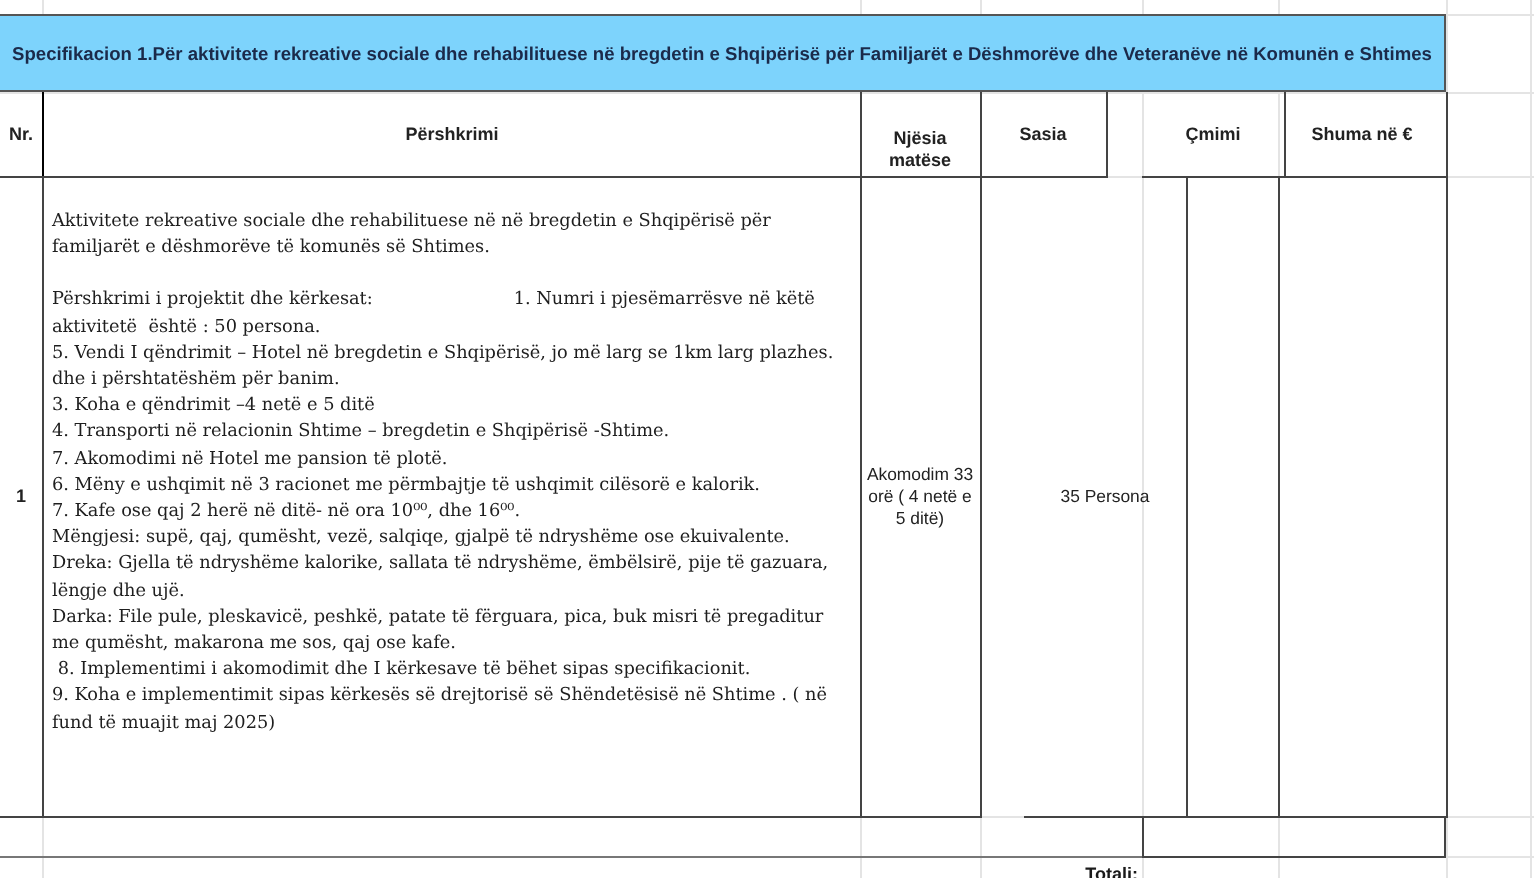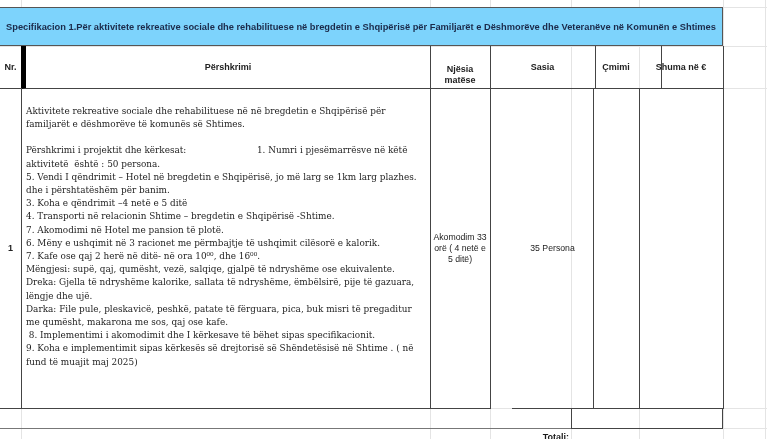--- a/index.html
+++ b/index.html
@@ -65,30 +65,30 @@
 <div class="grid-h" style="top:408px"></div>
 <div class="grid-h" style="top:428px"></div>
 
 <div class="banner">
   <span>Specifikacion 1.Për aktivitete rekreative sociale dhe rehabilituese në bregdetin e Shqipërisë për Familjarët e Dëshmorëve dhe Veteranëve në Komunën e Shtimes</span>
 </div>
 
 <div class="cell hdr" style="left:0;width:22px;">
   <span>Nr.</span>
 </div>
-<div class="cell hdr" style="left:21px;width:410px;border-left:5px solid #000000;">
+<div class="cell hdr" style="left:21px;width:410px;border-left:1px solid #000000;">
   <span>Përshkrimi</span>
 </div>
 <div class="cell hdr" style="left:430px;width:61px;align-items:flex-end;padding-bottom:2px;line-height:11px;">
   <span>Njësia matëse</span>
 </div>
-<div class="cell hdr" style="left:490px;width:106px;align-items:flex-start;padding-top:16px;">
+<div class="cell hdr" style="left:490px;width:64px;align-items:flex-start;padding-top:16px;">
   <span>Sasia</span>
 </div>
-<div class="cell hdr" style="left:571px;width:91px;align-items:flex-start;padding-top:16px;">
+<div class="cell hdr" style="left:571px;width:72px;align-items:flex-start;padding-top:16px;">
   <span>Çmimi</span>
 </div>
 <div class="cell hdr" style="left:639px;width:85px;align-items:flex-start;padding-top:16px;">
   <span>Shuma në €</span>
 </div>
 
 <div class="cell row" style="left:0;width:22px;font-weight:bold;">
   <span>1</span>
 </div>
 <div class="desc">

